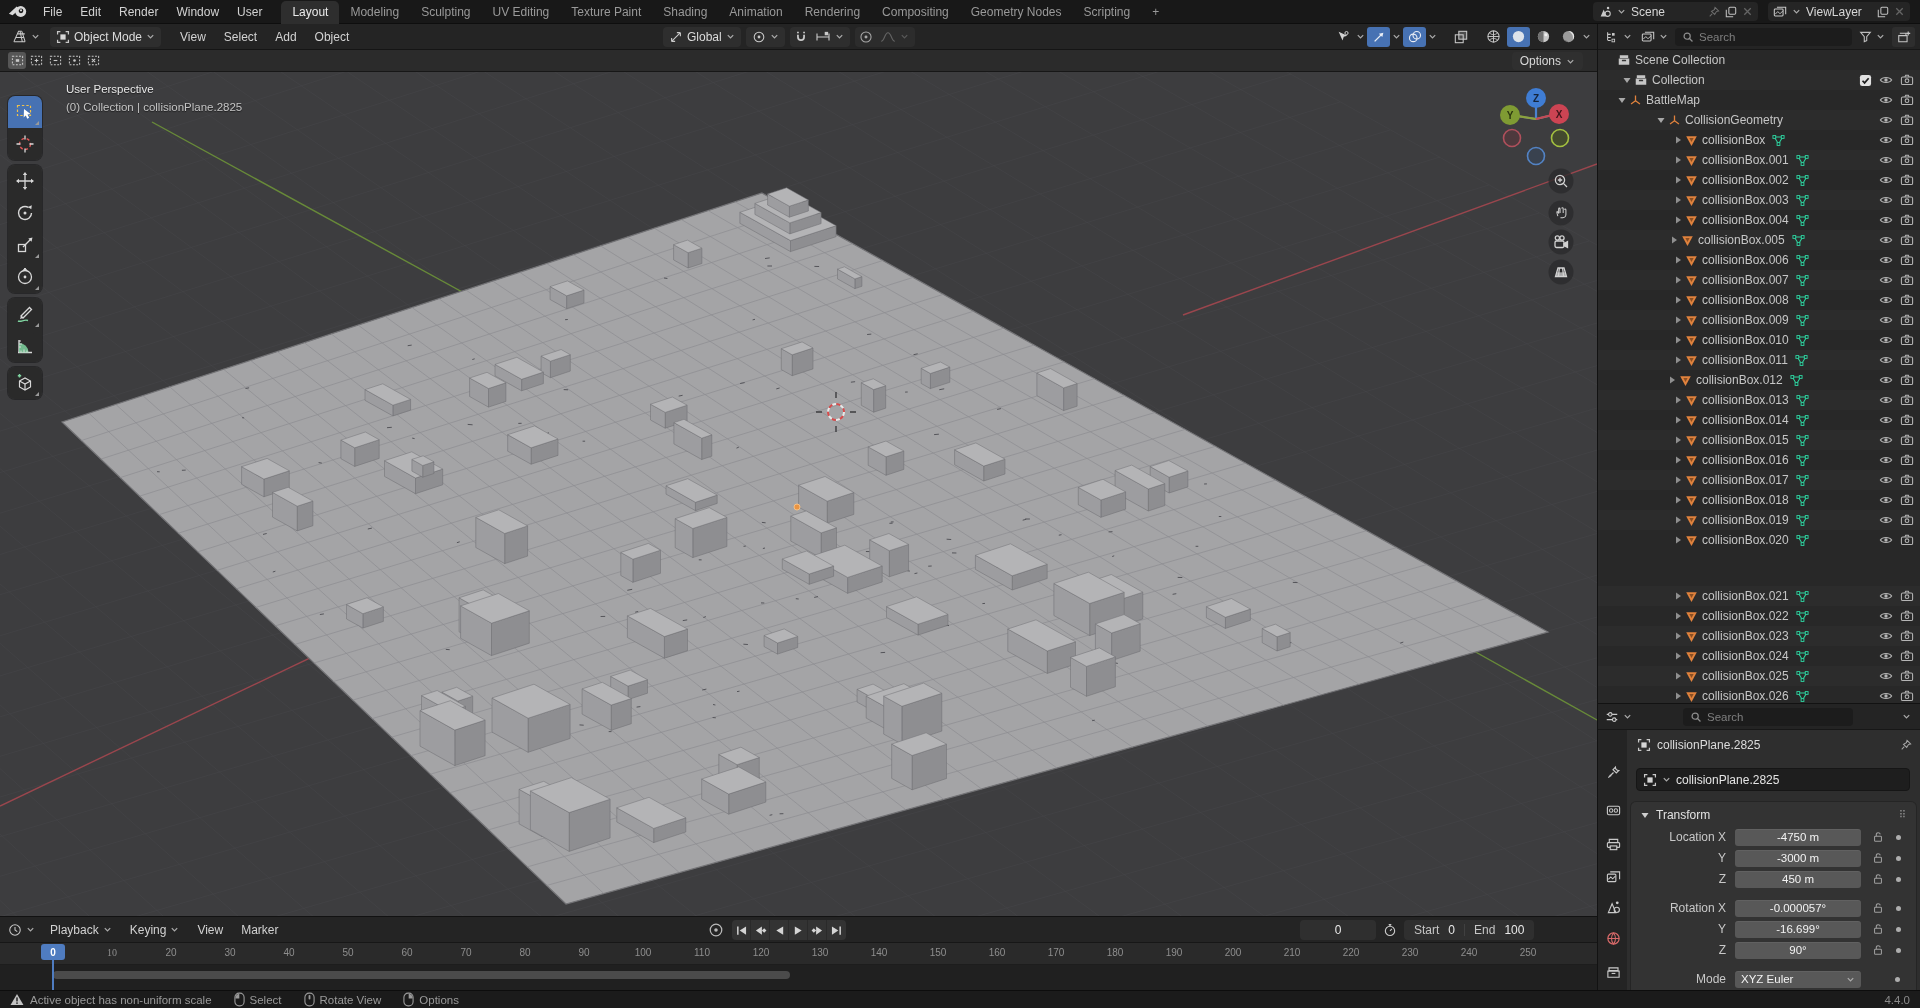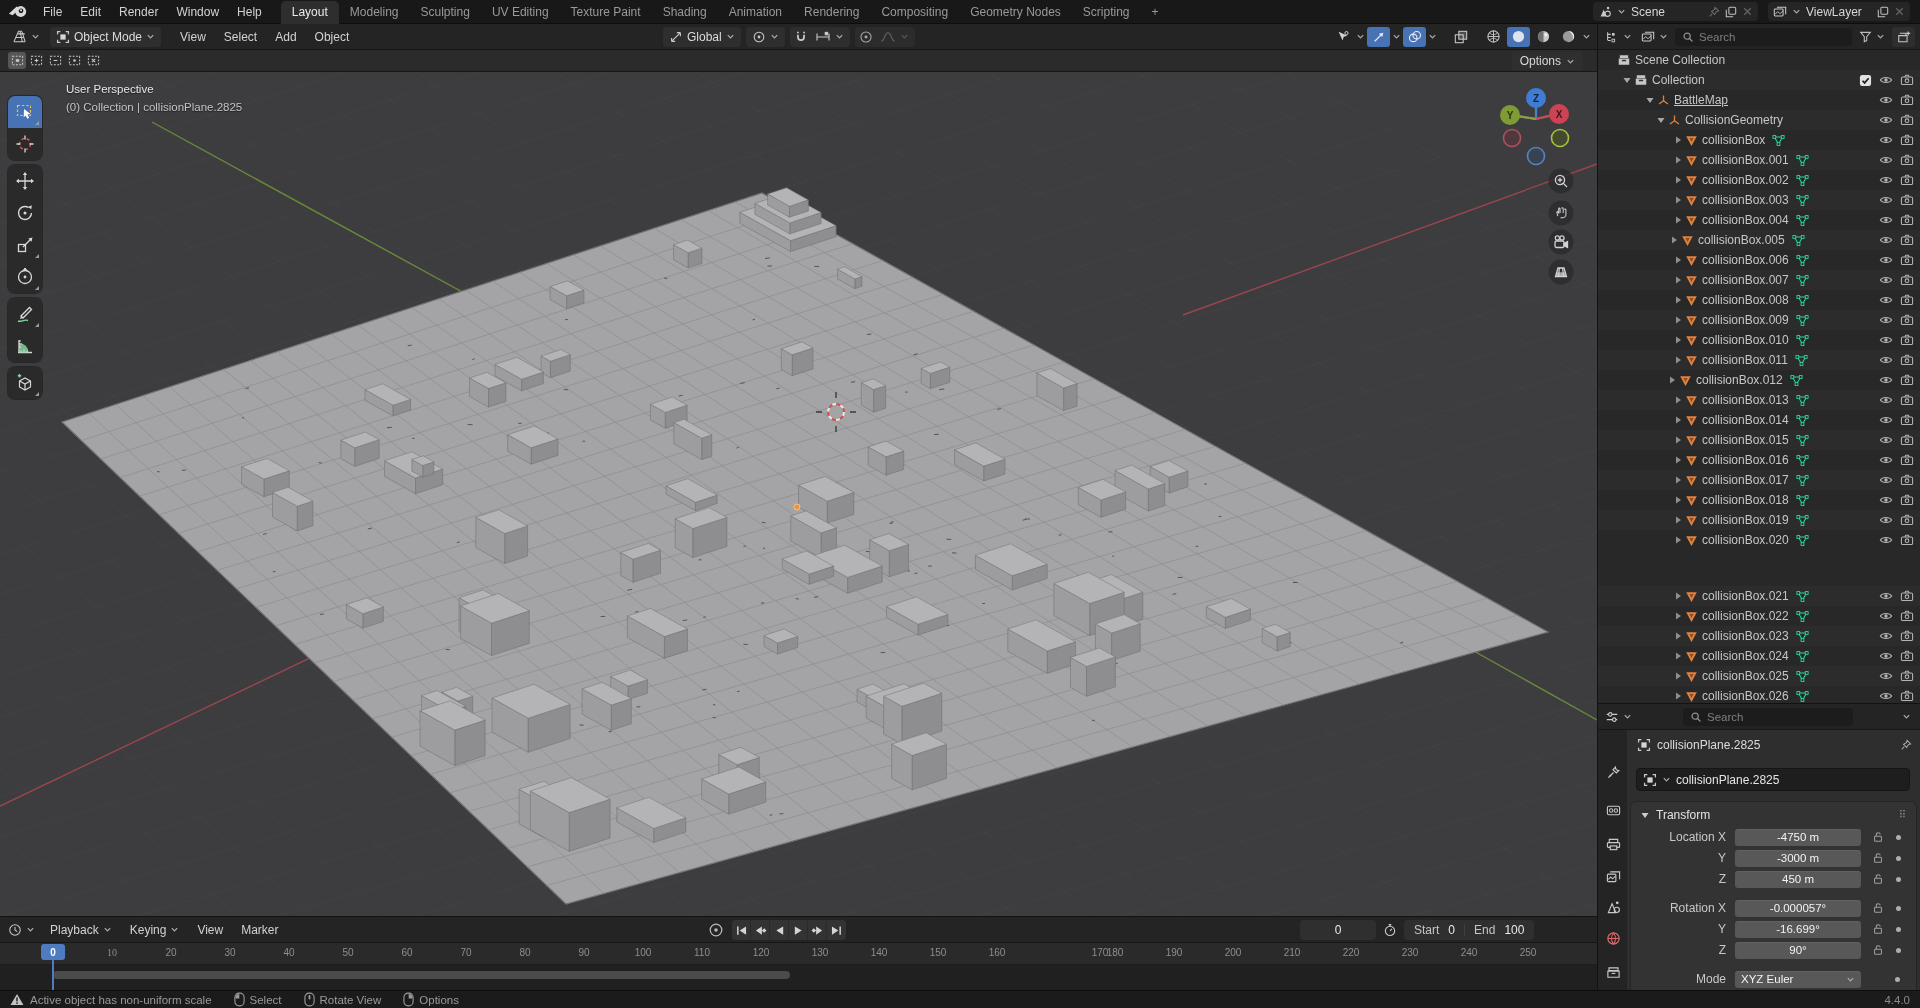--- a/index.html
+++ b/index.html
@@ -116,21 +116,21 @@
 
   <header id="topbar">
     <span id="blender-logo">
         <svg width="20" height="13" viewBox="0 0 22 14">
           <circle cx="14" cy="7" r="6" fill="#d9d9d9"></circle>
           <circle cx="14.3" cy="6.2" r="2.6" fill="#181818"></circle>
           <circle cx="14.3" cy="5.7" r="1.2" fill="#d9d9d9"></circle>
           <path d="M1 9.5L9.5 1.6l3.6 2.6L5 11z" fill="#d9d9d9"></path>
         </svg>
       </span>
-    <nav id="topbar-menus"><span class="menu-item">File</span><span class="menu-item">Edit</span><span class="menu-item">Render</span><span class="menu-item">Window</span><span class="menu-item">Help</span></nav>
+    <nav id="topbar-menus"><span class="menu-item">File</span><span class="menu-item">Edit</span><span class="menu-item">Render</span><span class="menu-item">Window</span><span class="menu-item">User</span></nav>
     <div id="ws-tabs">
         <span class="ws-tab active">Layout</span>
         <span class="ws-tab">Modeling</span>
         <span class="ws-tab">Sculpting</span>
         <span class="ws-tab">UV Editing</span>
         <span class="ws-tab">Texture Paint</span>
         <span class="ws-tab">Shading</span>
         <span class="ws-tab">Animation</span>
         <span class="ws-tab">Rendering</span>
         <span class="ws-tab">Compositing</span>
@@ -1038,21 +1038,21 @@
             </span>
             <span style="display: flex;">
               <svg width="14" height="14" viewBox="0 0 16 16">
                 <rect x="1.6" y="4.6" width="12.8" height="8.6" rx="1.6" fill="none" stroke="#b5b5b5" stroke-width="1.2"></rect>
                 <circle cx="8" cy="8.8" r="2.1" fill="none" stroke="#b5b5b5" stroke-width="1.2"></circle>
                 <path d="M5.6 4.6l.9-2h3l.9 2" fill="none" stroke="#b5b5b5" stroke-width="1.2"></path>
               </svg>
             </span>
           </span>
         </div>
-        <div class="ol-row" style="padding-left: 44px; text-decoration: underline;">
+        <div class="ol-row" style="padding-left: 16px;">
           <span class="arrow">
             <svg width="10" height="10" viewBox="0 0 10 10">
               <path d="M1.5 3h7L5 8z" fill="#a8a8a8"></path>
             </svg>
           </span>
           <span style="display: flex;">
             <svg width="13" height="13" viewBox="0 0 14 14">
               <g stroke="#e0823d" stroke-width="1.4" fill="none">
                 <path d="M7 7.2V1.6M7 7.2l-4.8 3.6M7 7.2l4.8 3.6"></path>
               </g>
@@ -2503,21 +2503,21 @@
         <span class="tick" style="left: 466px;">70</span>
         <span class="tick" style="left: 525px;">80</span>
         <span class="tick" style="left: 584px;">90</span>
         <span class="tick" style="left: 643px;">100</span>
         <span class="tick" style="left: 702px;">110</span>
         <span class="tick" style="left: 761px;">120</span>
         <span class="tick" style="left: 820px;">130</span>
         <span class="tick" style="left: 879px;">140</span>
         <span class="tick" style="left: 938px;">150</span>
         <span class="tick" style="left: 997px;">160</span>
-        <span class="tick" style="left: 1056px; margin-left: 44px;">170</span>
+        <span class="tick" style="left: 1056px;">170</span>
         <span class="tick" style="left: 1115px;">180</span>
         <span class="tick" style="left: 1174px;">190</span>
         <span class="tick" style="left: 1233px;">200</span>
         <span class="tick" style="left: 1292px;">210</span>
         <span class="tick" style="left: 1351px;">220</span>
         <span class="tick" style="left: 1410px;">230</span>
         <span class="tick" style="left: 1469px;">240</span>
         <span class="tick" style="left: 1528px;">250</span>
       </div>
     <div id="tl-track">

